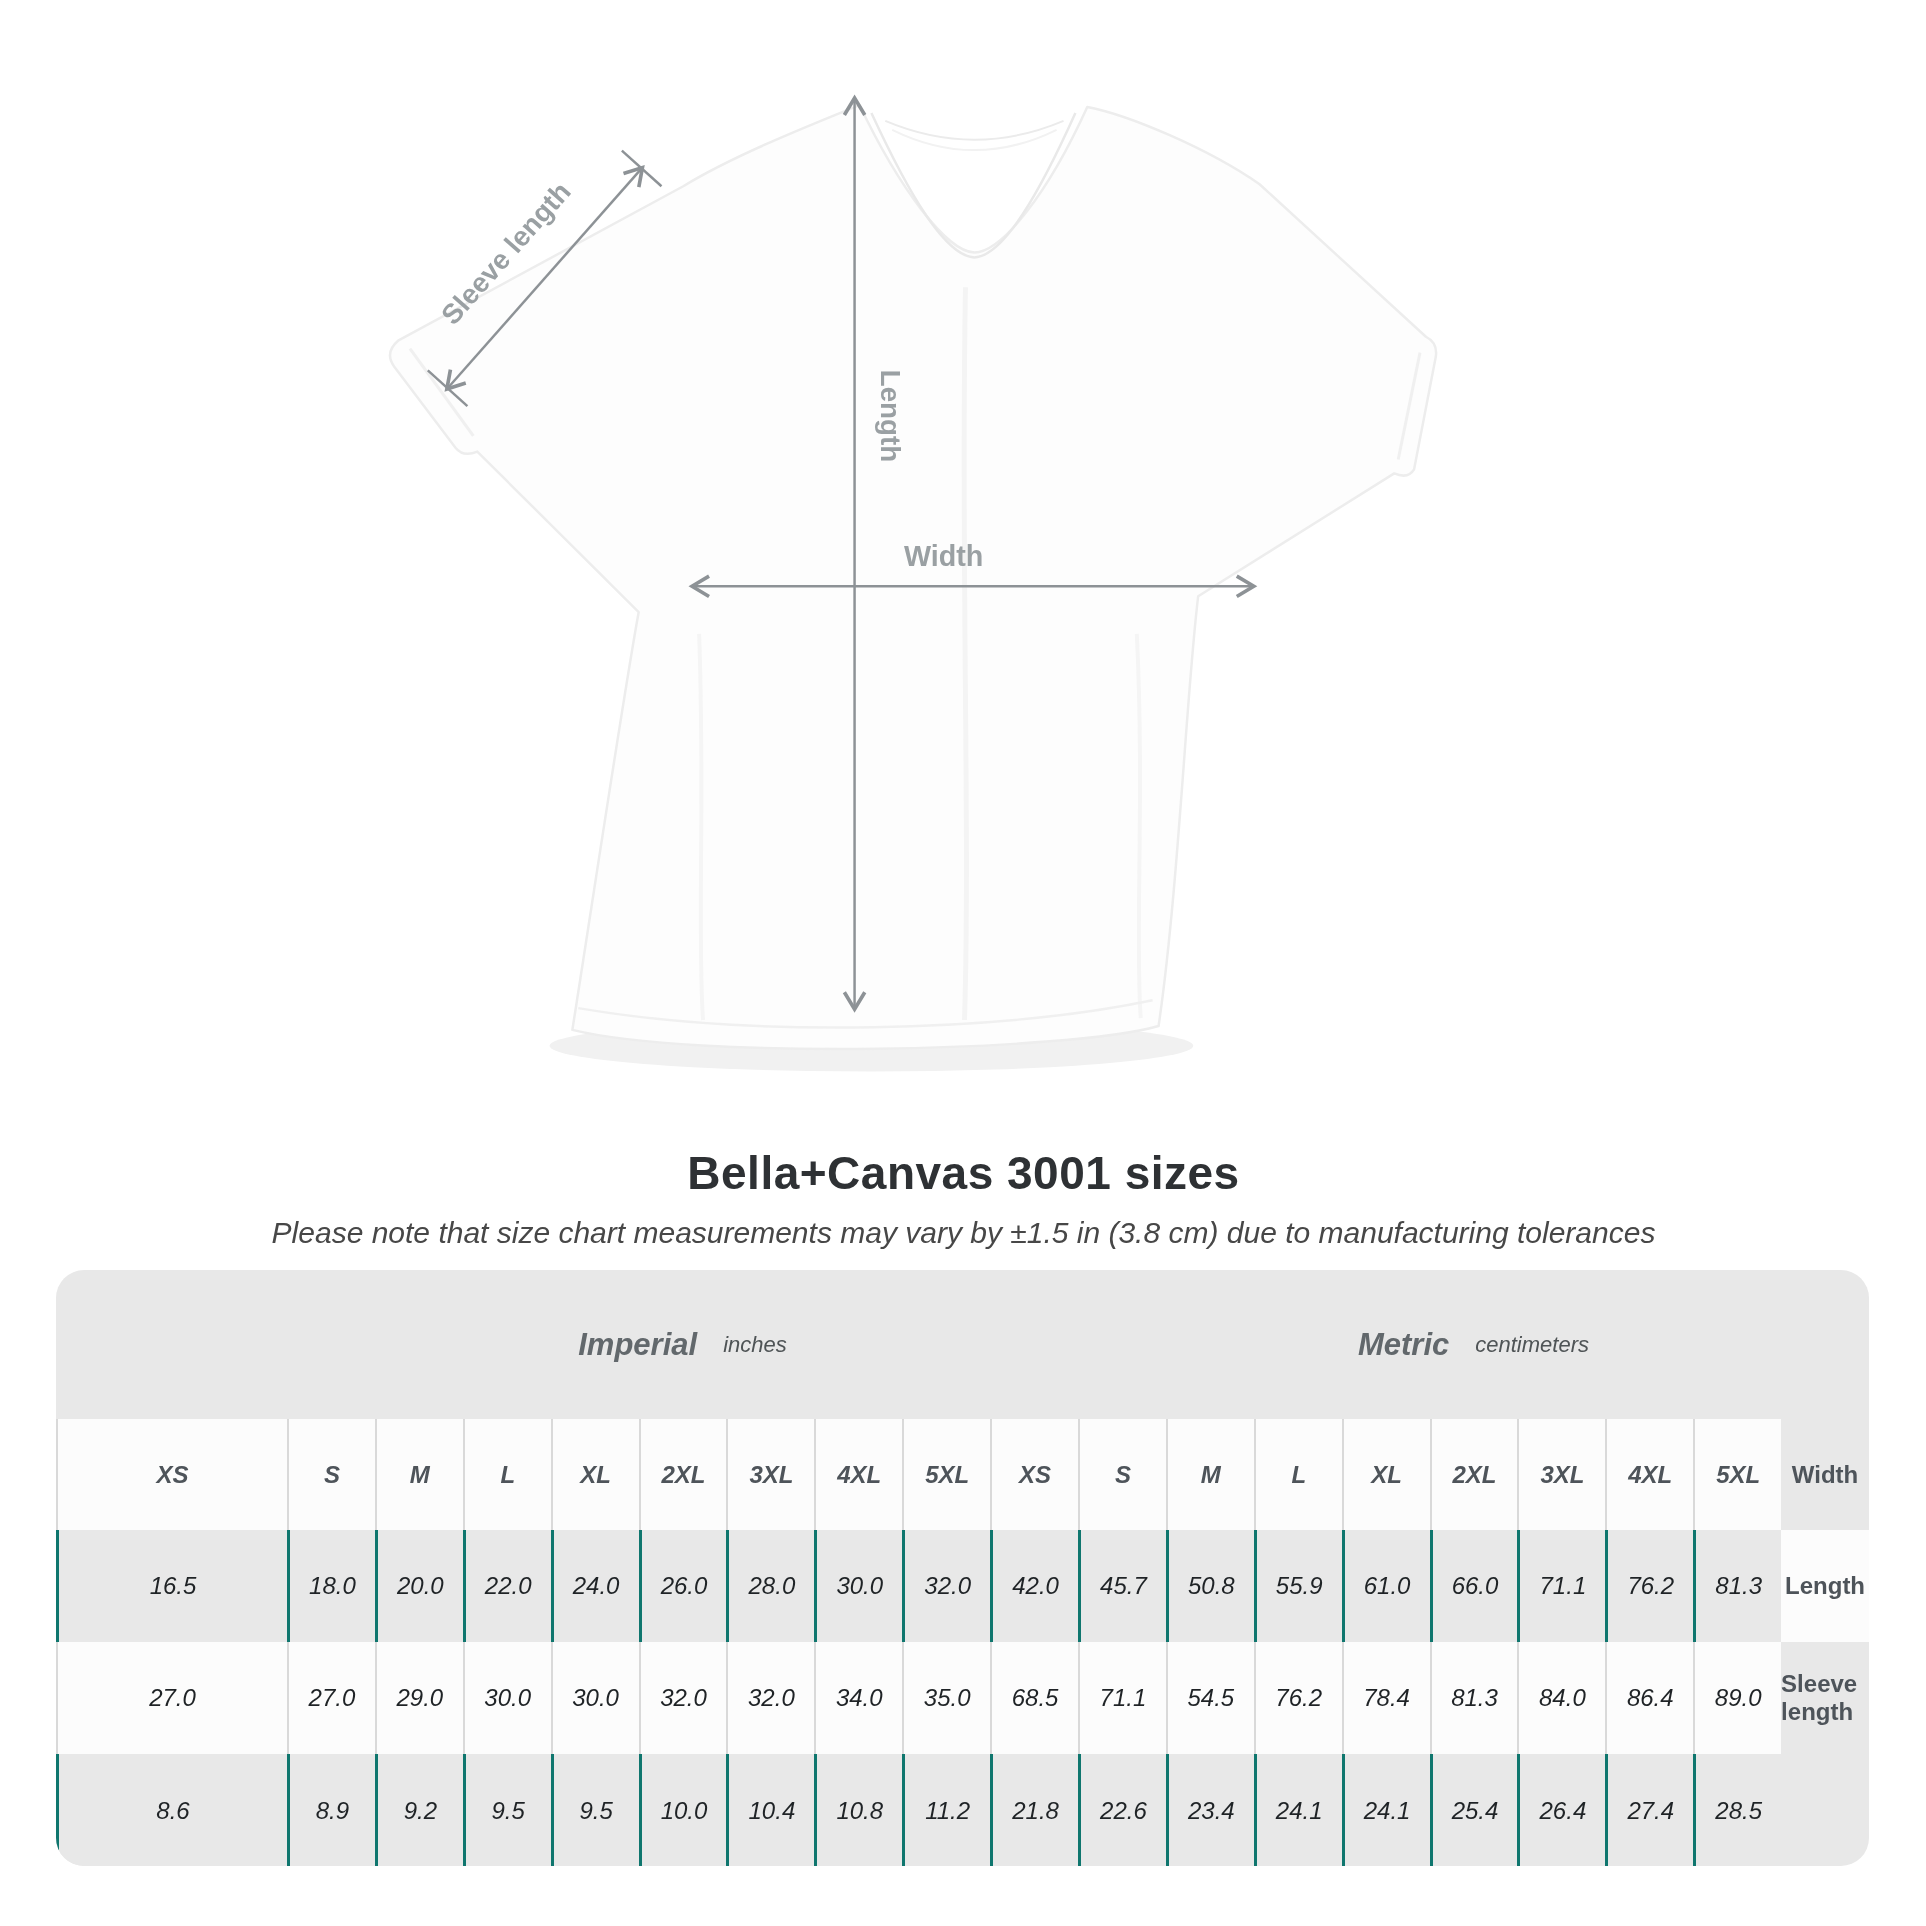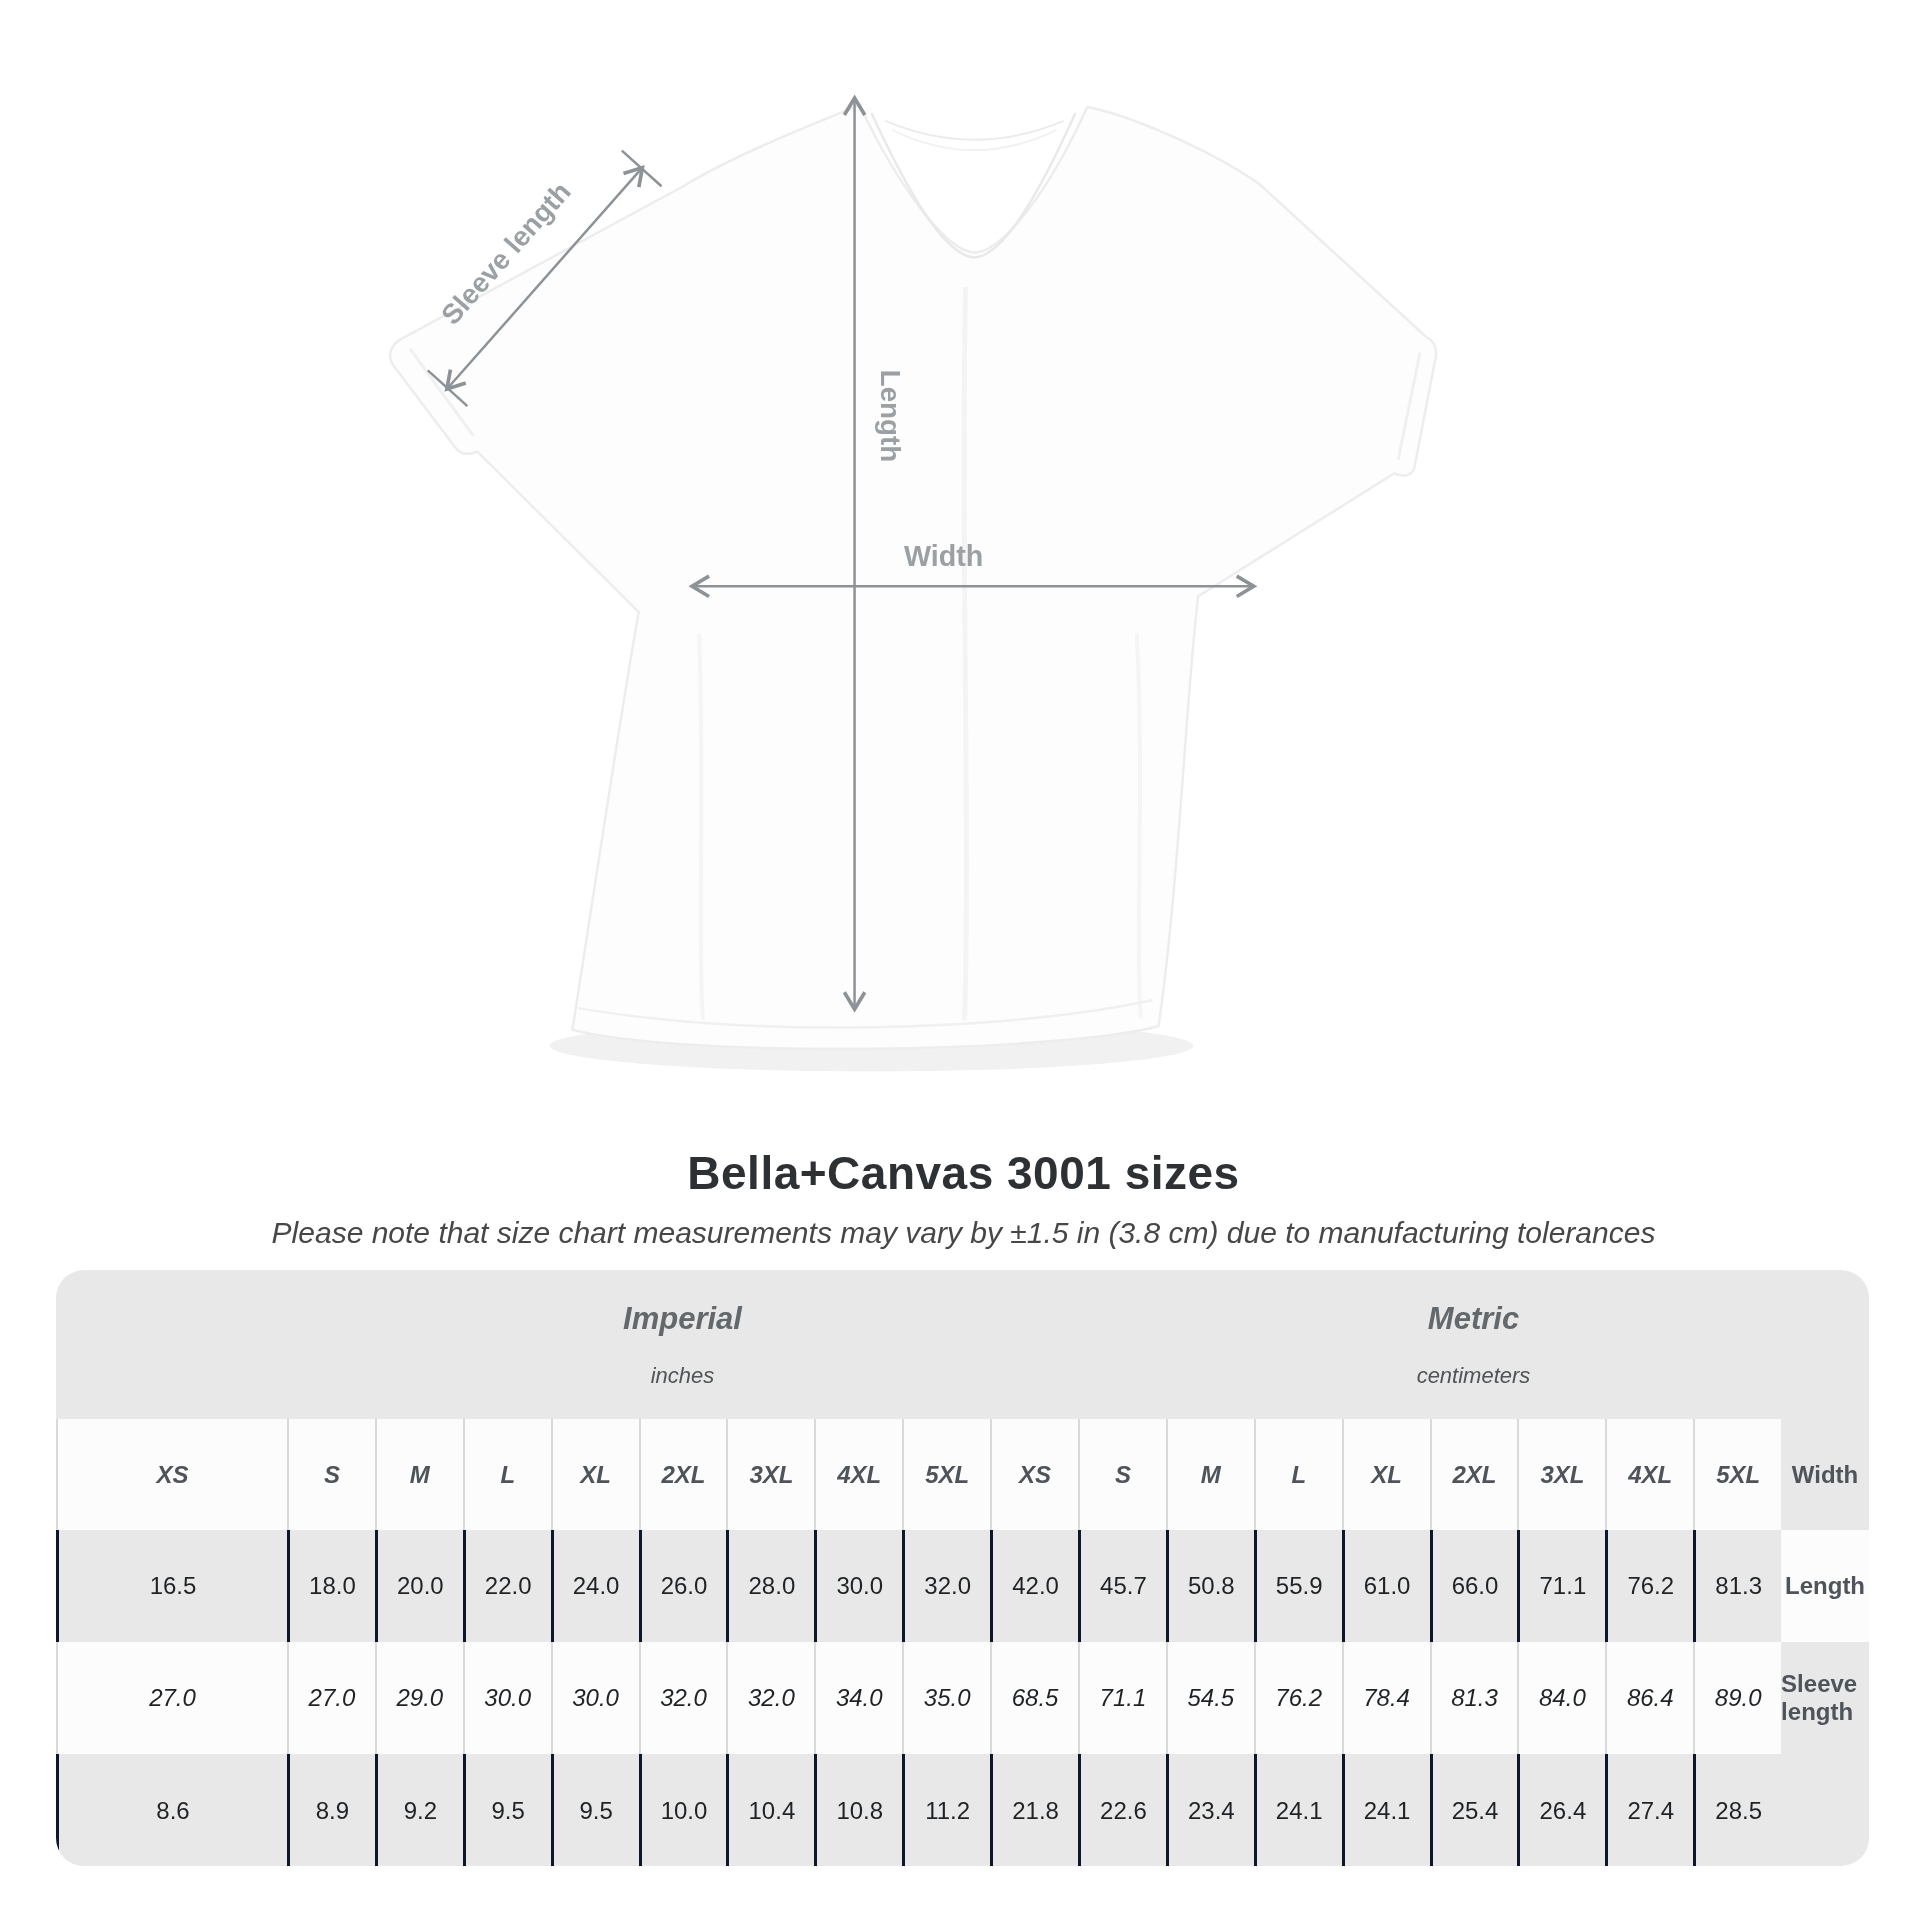--- a/index.html
+++ b/index.html
@@ -36,30 +36,30 @@
     overflow: hidden;
     display: grid;
     grid-template-columns: 231px repeat(18, 1fr);
     grid-template-rows: 149px 111px 112px 112px 113px;
   }
   .c {
     display: flex; align-items: center; justify-content: center;
     font-size: 24px;
     box-sizing: border-box;
   }
-  .group { grid-column: span 9; flex-direction: column; gap: 26px; }
+  .group { grid-column: span 9; flex-direction: row; gap: 26px; }
   .group-label { font-size: 31px; font-weight: bold; font-style: italic; color: #62686c; }
   .group-unit  { font-size: 22px; font-style: italic; color: #4f5456; }
 
   .head { background: #fcfcfc; font-weight: bold; color: #4e545a; }
   .white { background: #fcfcfc; color: #1f2326; }
   .gray  { background: #e8e8e8; color: #1f2326; }
   .rowlabel { font-weight: bold; color: #4e545a; }
   .head.sep, .white.sep { border-left: 2px solid #d9d9d9; font-style: italic; }
-  .gray.sep  { border-left: 3px solid #0f172a; }
+  .gray.sep  { border-left: 3px solid #0f766e; font-style: italic; }
 </style>
 </head>
 <body>
 
 <svg id="diagram-svg" width="1927" height="1129" viewBox="0 0 1946 1140">
   <defs>
     <marker id="ah" viewBox="0 0 12 12" refX="9" refY="6" markerWidth="11" markerHeight="11" orient="auto-start-reverse">
       <path d="M2,1.5 L9.5,6 L2,10.5" fill="none" stroke="#8d9296" stroke-width="1.6"></path>
     </marker>
   </defs>

